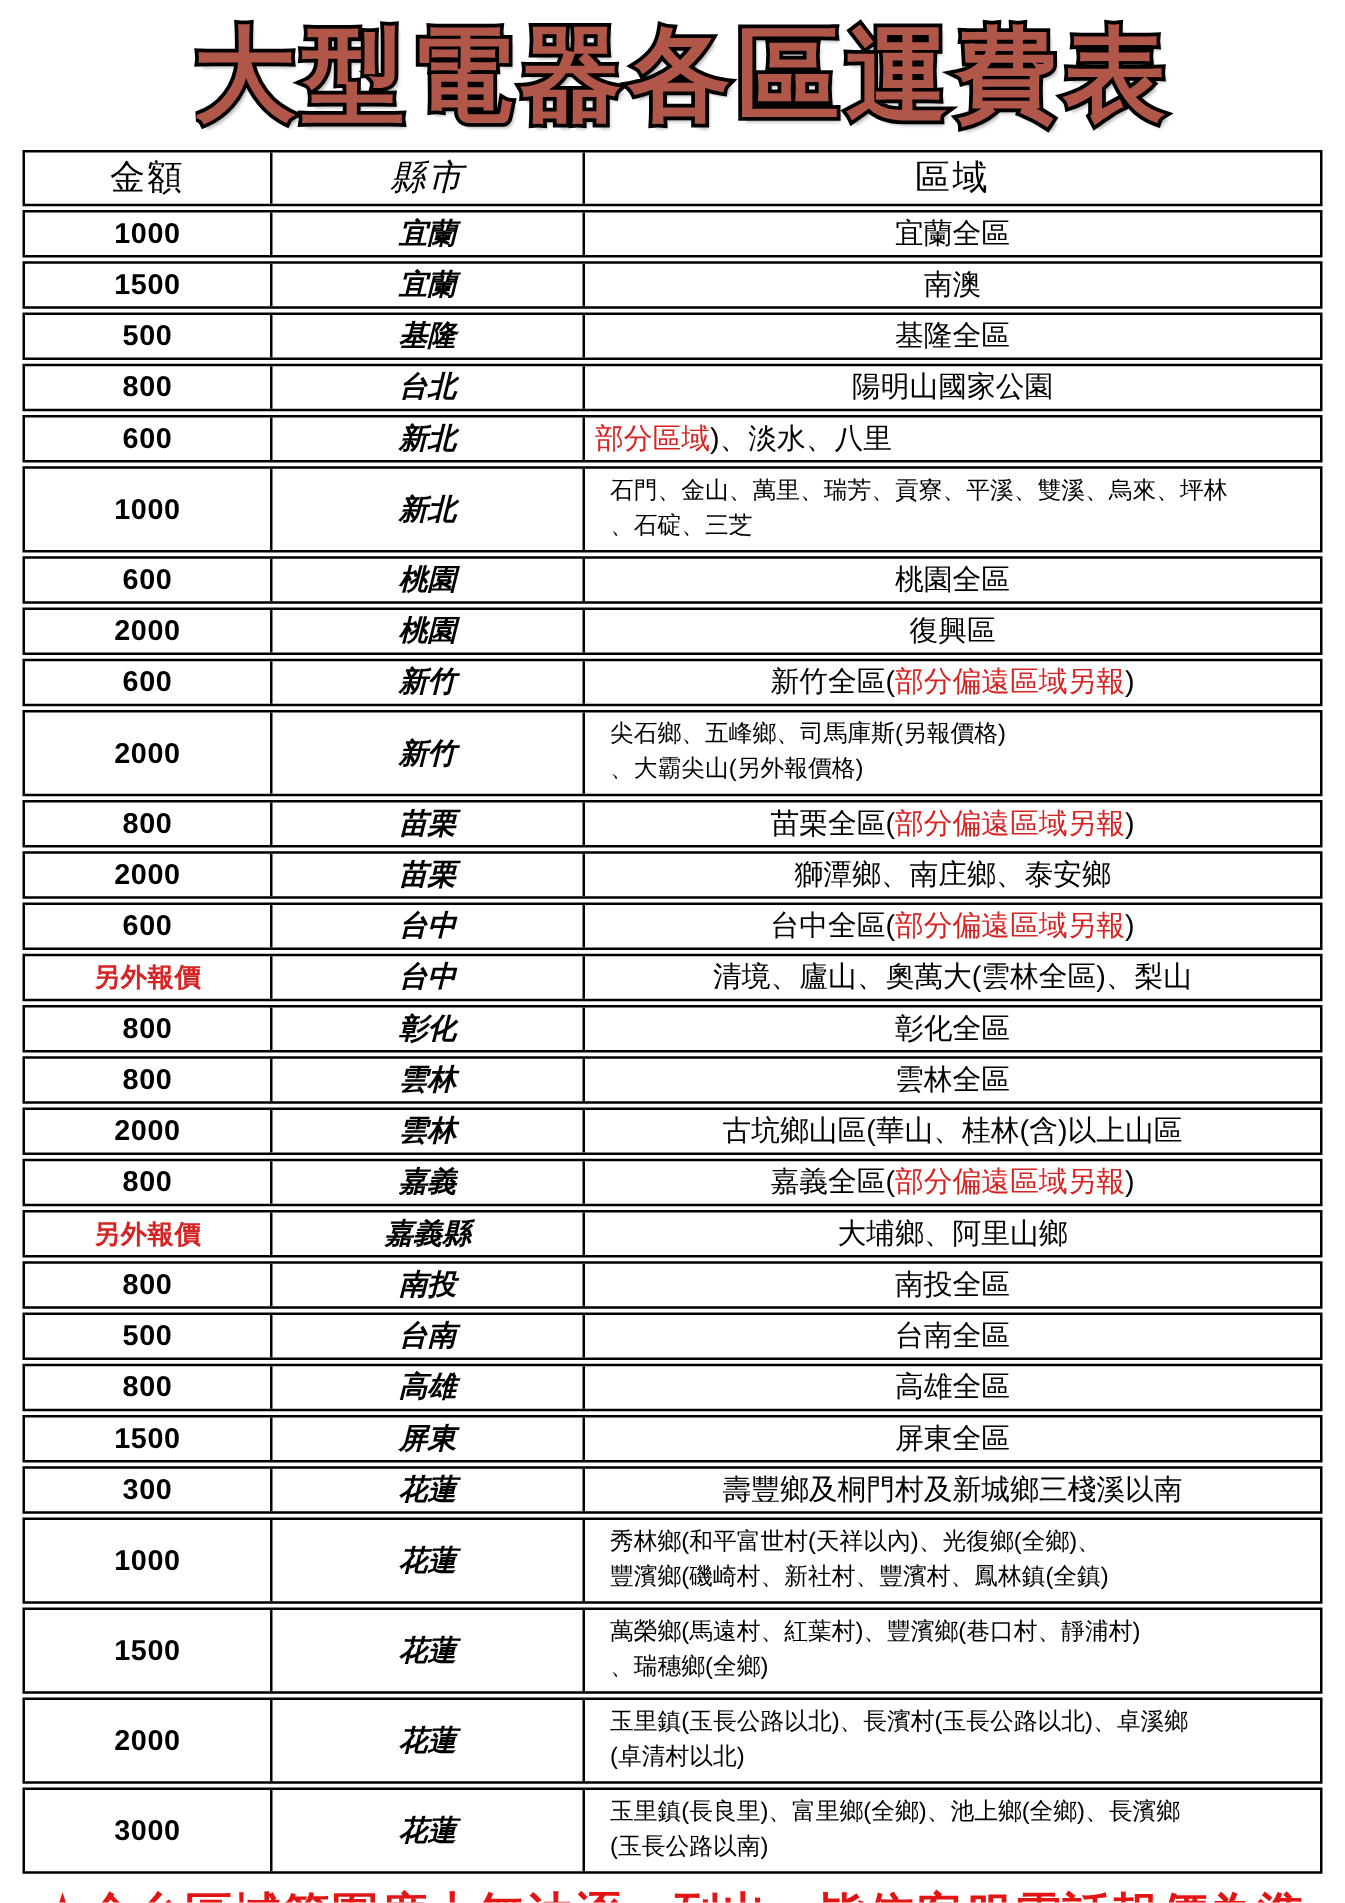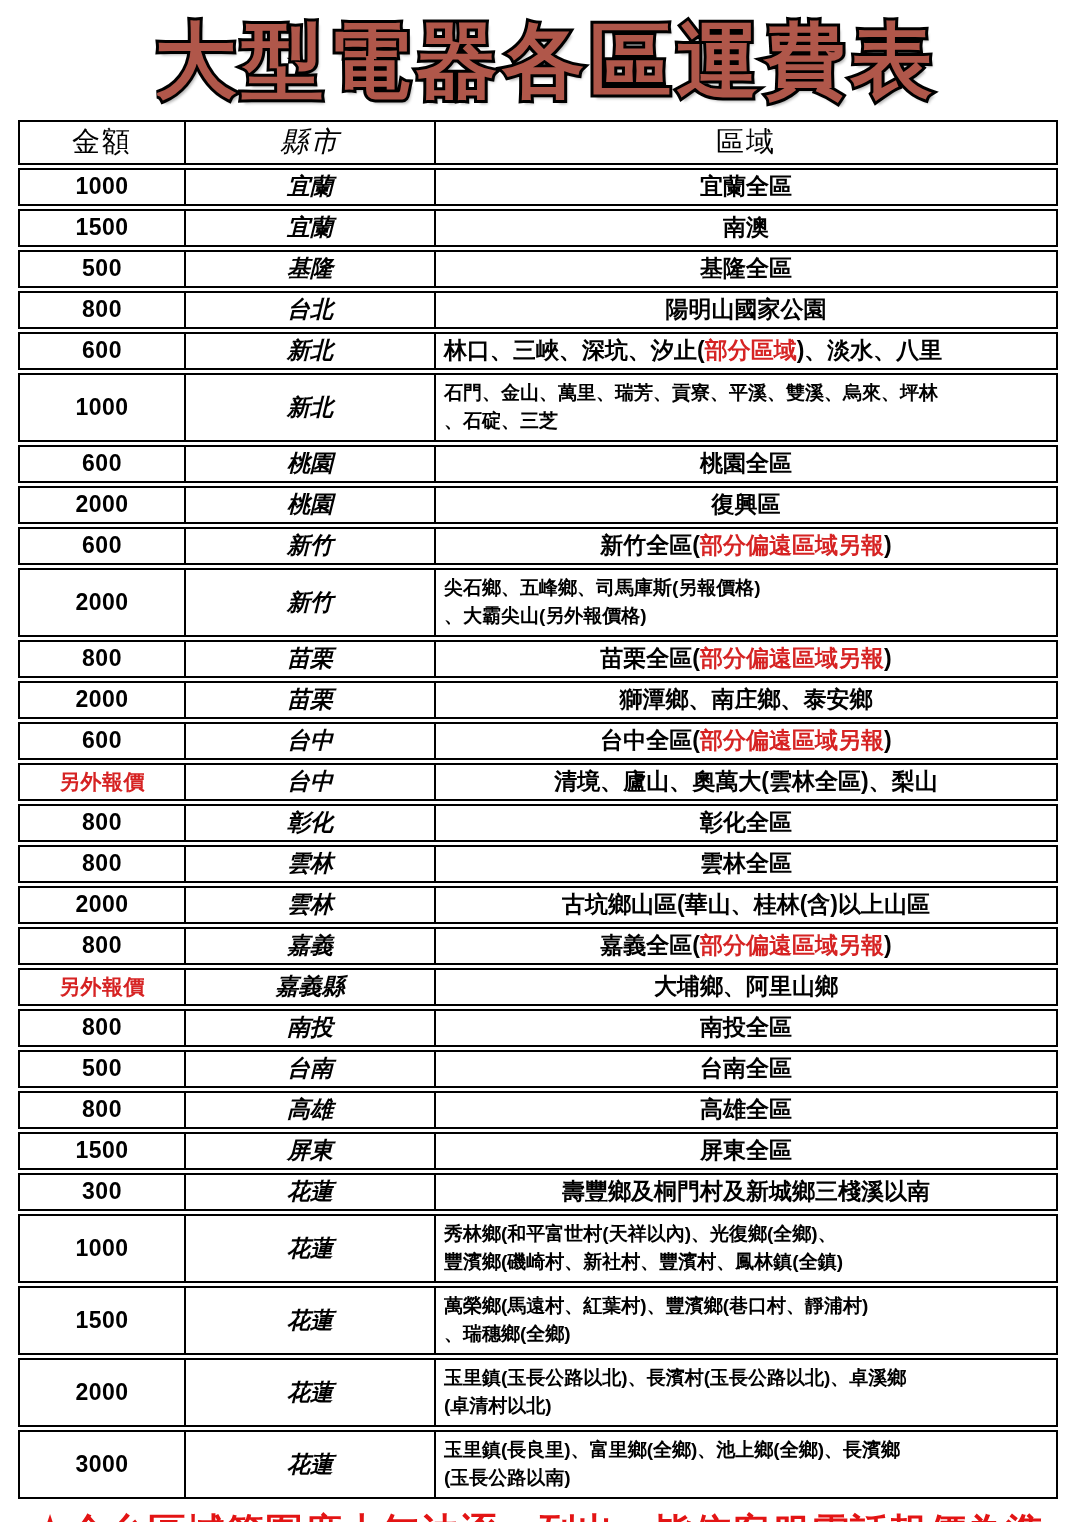--- a/index.html
+++ b/index.html
@@ -36,46 +36,46 @@
     box-sizing:border-box;
     background:#fff;
   }
   .cell{
     display:flex;
     align-items:center;
     justify-content:center;
     box-sizing:border-box;
   }
   .amount{
-    width:164px;
+    width:196px;
     font-weight:bold;
     font-size:23px;
     letter-spacing:0.5px;
   }
   .amount.red{font-size:21px;}
   .county{
     width:250px;
     border-left:2px solid #000;
     font-weight:bold;
     font-size:23px;
     font-style:italic;
   }
   .region{
     flex:1;
     border-left:2px solid #000;
-    font-weight:bold;
+    font-weight:normal;
     font-size:23px;
     padding:2px 8px;
     text-align:center;
     white-space:pre-line;
     line-height:1.3;
     flex-wrap:wrap;
   }
   .region.left{justify-content:flex-start;text-align:left;}
-  .region.small{font-size:19px;line-height:1.5;padding:4px 8px;}
+  .region.small{font-size:19px;line-height:1.5;padding:4px 20px;}
   .red{color:var(--accent-red);}
   .header-row{min-height:44px;}
   .header-row .cell{font-weight:normal;font-size:28px;letter-spacing:2px;}
   .footer-note{
     text-align:center;
     margin-top:8px;
     font-size:38px;
     font-weight:bold;
     color:var(--footer-red);
     letter-spacing:1px;
@@ -110,21 +110,21 @@
         <div class="cell region"><span>基隆全區</span></div>
       </div>
       <div class="row">
         <div class="cell amount">800</div>
         <div class="cell county">台北</div>
         <div class="cell region"><span>陽明山國家公園</span></div>
       </div>
       <div class="row">
         <div class="cell amount">600</div>
         <div class="cell county">新北</div>
-        <div class="cell region left"><span>林口、三峽、深坑、汐止(</span><span class="red">部分區域</span><span>)、淡水、八里</span></div>
+        <div class="cell region left"><span class="red">部分區域</span><span>)、淡水、八里</span></div>
       </div>
       <div class="row">
         <div class="cell amount">1000</div>
         <div class="cell county">新北</div>
         <div class="cell region left small"><span>石門、金山、萬里、瑞芳、貢寮、平溪、雙溪、烏來、坪林
 、石碇、三芝</span></div>
       </div>
       <div class="row">
         <div class="cell amount">600</div>
         <div class="cell county">桃園</div>

